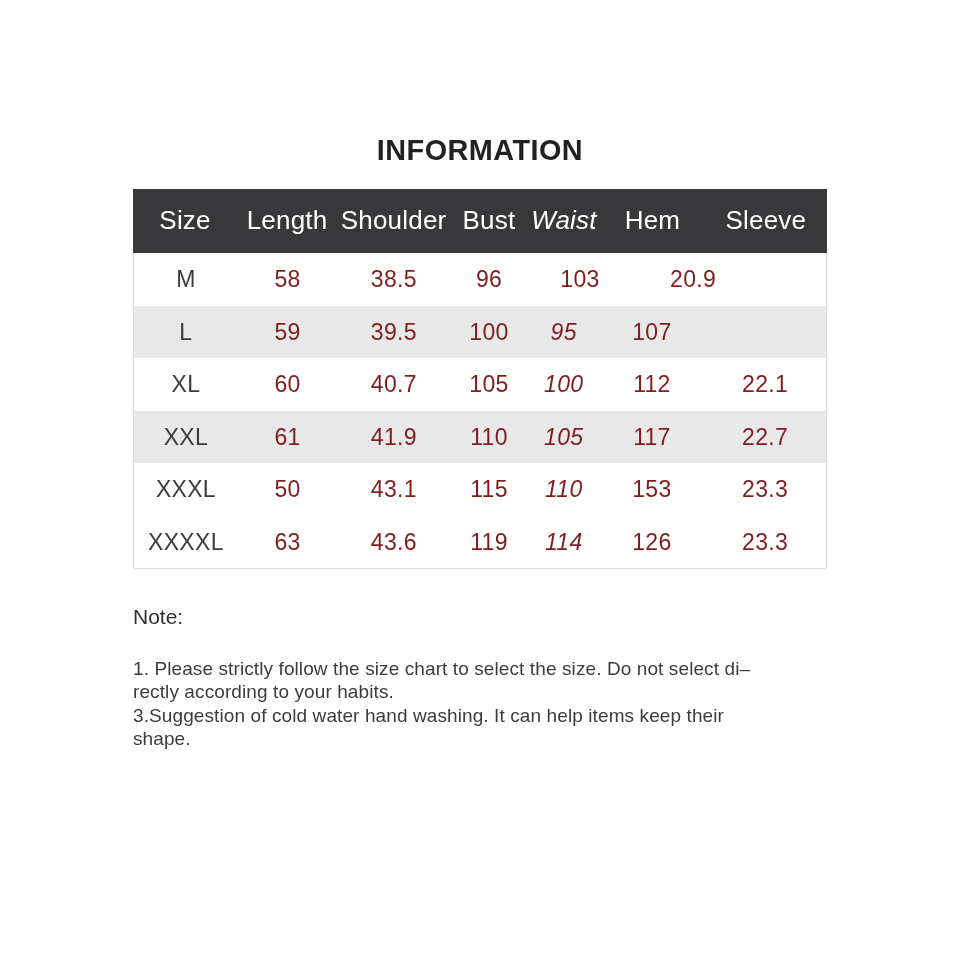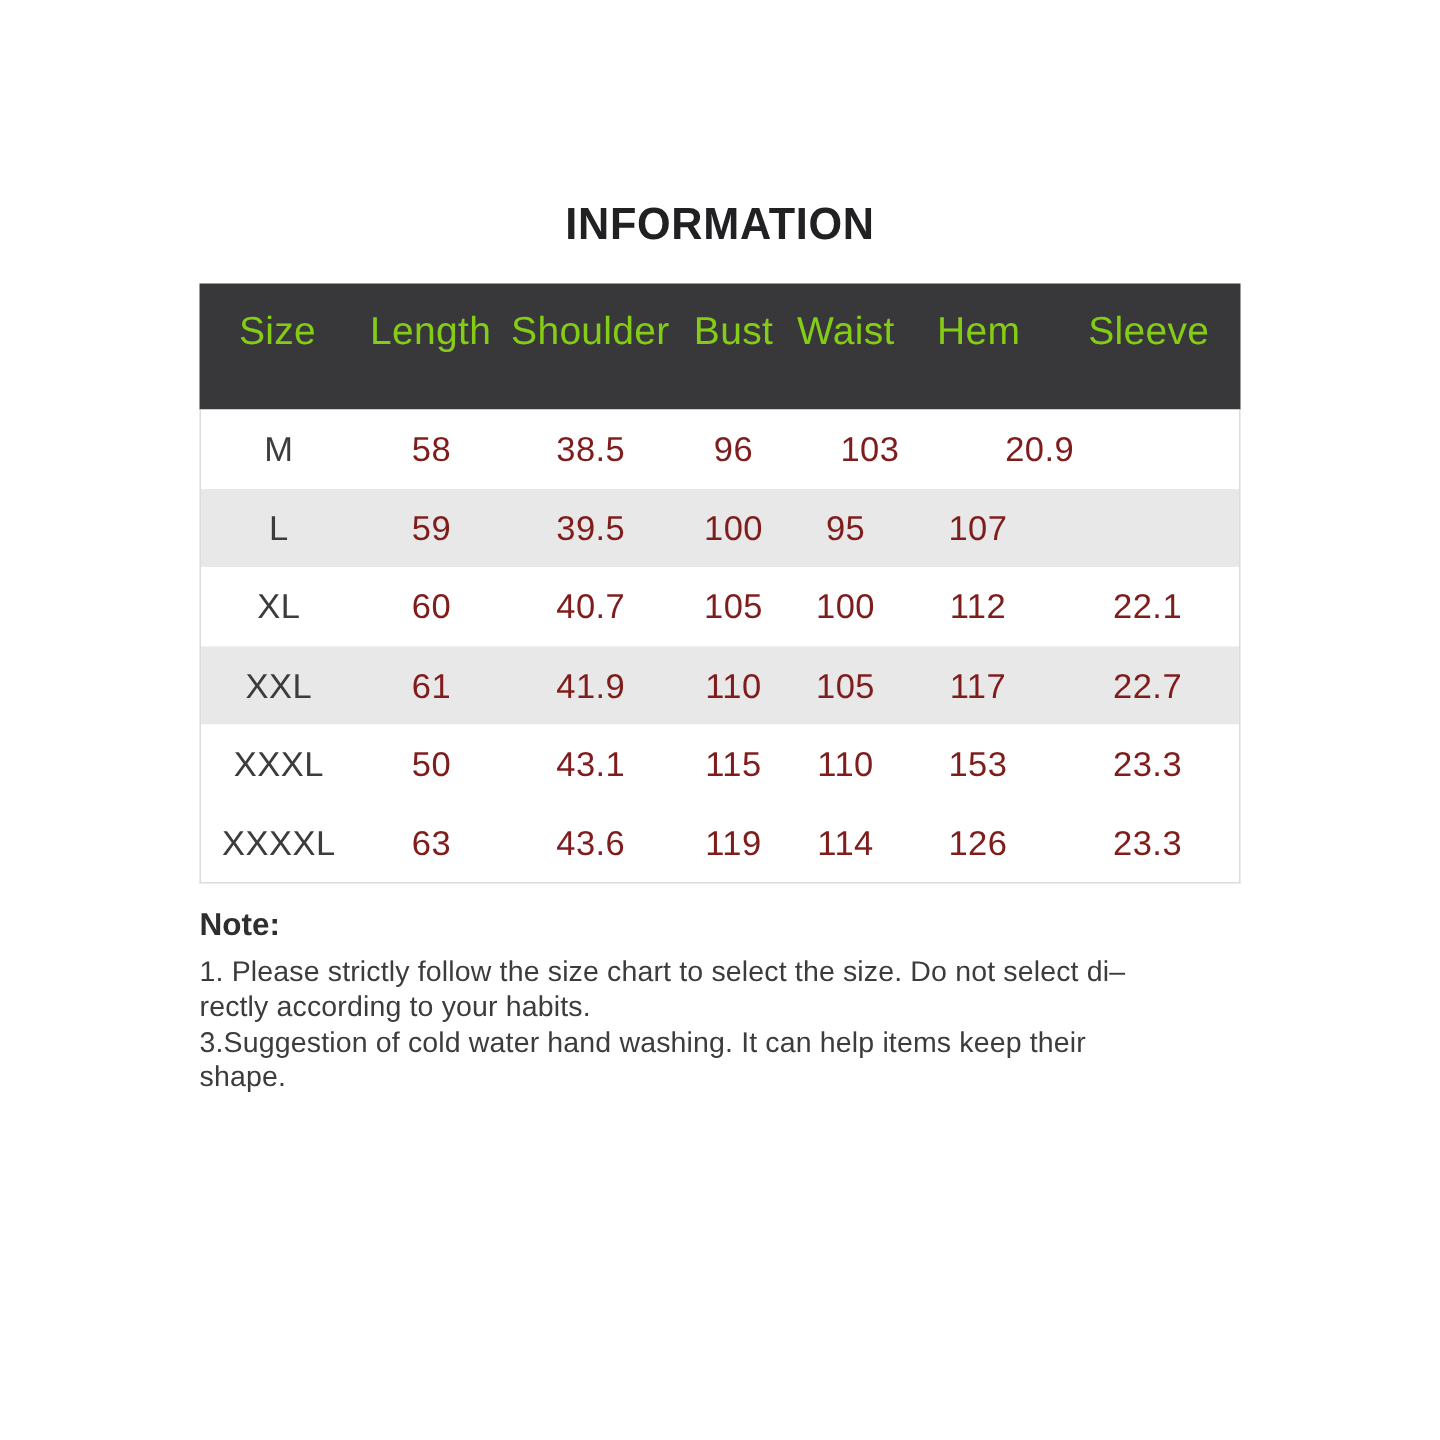--- a/index.html
+++ b/index.html
@@ -23,23 +23,23 @@
     transform: scaleX(0.96);
   }
 
   .size-table {
     position: absolute;
     left: 133px; top: 189px; width: 694px;
   }
 
   .thead {
     display: flex;
-    height: 84px;
+    height: 64px;
     background: #38383a;
-    color: #84cc16;
+    color: #ffffff;
   }
   .thead .cell {
     padding-top: 16px;
     font-size: 26px;
     font-weight: 500;
     text-align: center;
     letter-spacing: 0.2px;
   }
 
   .tbody {
@@ -63,34 +63,34 @@
     line-height: 52.5px;
     letter-spacing: 0.3px;
   }
   .trow .cell.c0 { color: #3c3c3c; }
 
   
   .cell.c0 { width: 15.0%; }
   .cell.c1 { width: 14.4%; }
   .cell.c2 { width: 16.3%; }
   .cell.c3 { width: 11.2%; }
-  .cell.c4 { width: 10.4%; }
+  .cell.c4 { width: 10.4%; font-style: italic; }
   .cell.c5 { width: 15.1%; }
   .cell.c6 { width: 17.6%; }
 
   .note-section {
     position: absolute;
     left: 133px; top: 605px; width: 695px;
     color: #3c3c3c;
   }
   .note-heading {
     font-size: 21px;
-    font-weight: 700;
+    font-weight: 400;
     color: #2e2e2e;
-    margin-bottom: 8px;
+    margin-bottom: 28px;
   }
   .note-item {
     font-size: 19px;
     line-height: 23.4px;
     white-space: pre-line;
     letter-spacing: 0.1px;
   }
 </style>
 </head>
 <body>

